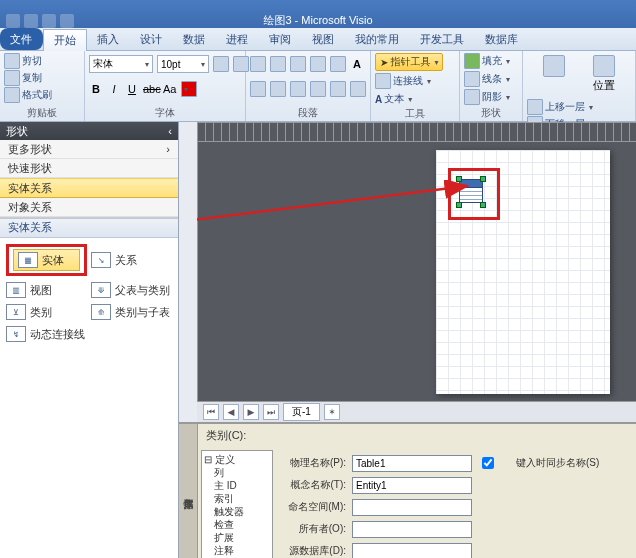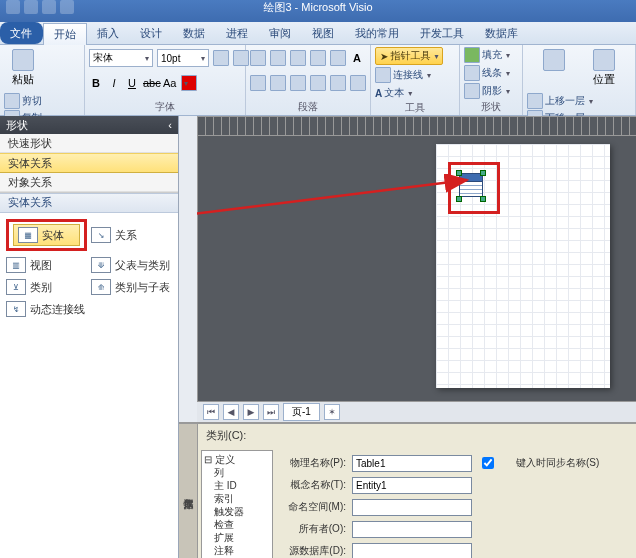--- a/index.html
+++ b/index.html
@@ -1,17 +1,17 @@
 <!DOCTYPE html>
 <html><head>
 <meta charset="utf-8">
 <style>
 html,body{margin:0;padding:0;font-family:"Microsoft YaHei","SimSun",Arial,sans-serif;font-size:11px;background:#fff;overflow:hidden}
 .app{width:636px;height:558px;position:relative;background:#fff;display:flex;flex-direction:column}
-.titlebar{height:22px;background:linear-gradient(#4a7bc0,#3e6cb0);color:#fff;display:flex;align-items:flex-start;position:relative}
+.titlebar{height:28px;background:linear-gradient(#4a7bc0,#3e6cb0);color:#fff;display:flex;align-items:flex-end;position:relative}
 .titlebar .qat{display:flex;gap:4px;padding:0 6px;align-items:center}
 .qat-icon{width:14px;height:14px;background:rgba(255,255,255,.25);border-radius:2px}
 .titlebar .title{position:absolute;left:50%;transform:translateX(-50%);font-size:11px}
 .menubar{height:22px;background:linear-gradient(#e8eff8,#d6e2f0);display:flex;align-items:stretch;border-bottom:1px solid #a0b4d0}
 .menu-item{padding:0 10px;display:flex;align-items:center;color:#2b4a7a;border-right:1px solid transparent}
 .menu-file{background:#2b5fa8;color:#fff;border-radius:8px}
 .menu-active{background:linear-gradient(#fff,#ecf2fa);border:1px solid #a0b4d0;border-bottom:none;color:#2b4a7a;position:relative;top:1px}
 .ribbon{height:70px;background:linear-gradient(#f2f6fb,#dfe8f3);border-bottom:1px solid #a0b4d0;display:flex}
 .ribbon-group{border-right:1px solid #bcc9dc;padding:2px 4px 0;display:flex;flex-direction:column;justify-content:space-between}
 .ribbon-group-body{flex:1;display:flex;gap:4px;align-items:flex-start;flex-wrap:wrap}
@@ -90,24 +90,20 @@
     <div class="menu-item">审阅</div>
     <div class="menu-item">视图</div>
     <div class="menu-item">我的常用</div>
     <div class="menu-item">开发工具</div>
     <div class="menu-item">数据库</div>
   </div>
 
   <div class="ribbon">
     <div class="ribbon-group" style="width:76px">
       <div class="ribbon-group-body">
-        <div class="big-btn">
-          <div class="big-icon"></div>
-          <span>粘贴</span>
-        </div>
         <div style="display:flex;flex-direction:column;gap:1px">
           <div class="txtbtn">
               <span class="small-icon"></span>
               <span>剪切</span>
             </div>
           <div class="txtbtn">
               <span class="small-icon"></span>
               <span>复制</span>
             </div>
           <div class="txtbtn">
@@ -229,20 +225,24 @@
     </div>
   </div>
 
   <div class="main">
     <div class="shapes-pane">
       <div class="shapes-header">
         <span>形状</span>
         <span>‹</span>
       </div>
       <div class="shapes-list">
+        <div class="shape-cat">
+            <span>更多形状</span>
+            <span>›</span>
+          </div>
         <div class="shape-cat">快速形状</div>
         <div class="shape-cat sel">实体关系</div>
         <div class="shape-cat">对象关系</div>
       </div>
       <div class="shape-section">实体关系</div>
       <div class="stencil-grid">
         <div class="entity-hl">
           <div class="stencil-item">
             <span class="stencil-icon">▦</span>
             <span>实体</span>

